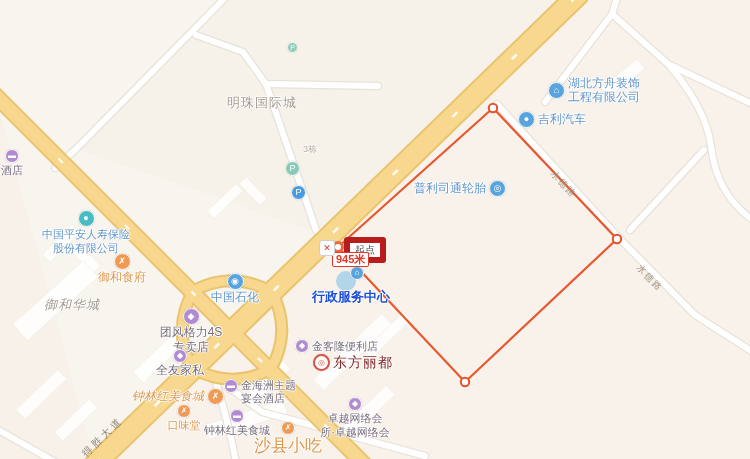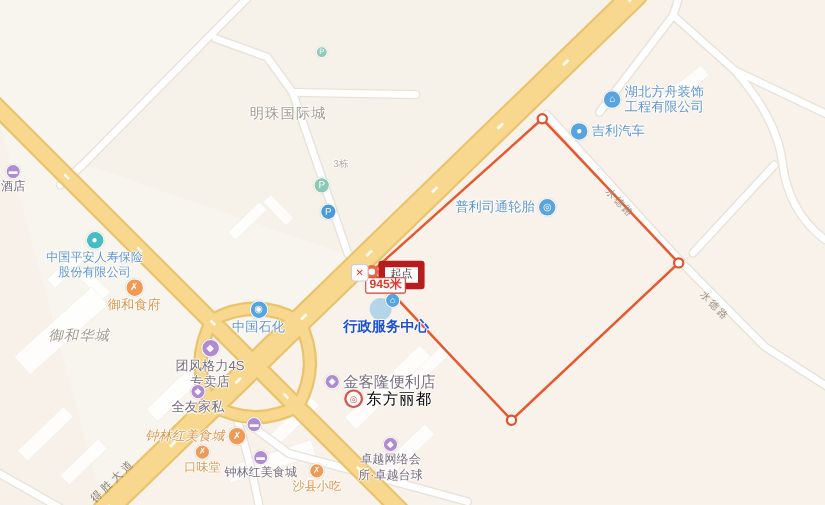--- a/index.html
+++ b/index.html
@@ -13,21 +13,21 @@
          border:1.5px solid #fff;box-sizing:border-box;box-shadow:0 0 1px rgba(0,0,0,.25);
          width:17px;height:17px;font-size:9px;line-height:1;flex:0 0 auto;}
   .picon.small{width:14px;height:14px;font-size:8px;}
   .plabel{font-size:12px;line-height:1.15;white-space:nowrap;text-align:center;
           text-shadow:1px 0 0 #fff,-1px 0 0 #fff,0 1px 0 #fff,0 -1px 0 #fff;}
   .c-blue{background:#57a4de;} .t-blue{color:#6096cc;}
   .c-teal{background:#47bcc3;} .c-teal2{background:#7fc4b2;}
   .c-purple{background:#b18bd0;} .t-purple{color:#776d7e;}
   .c-orange{background:#ef9a55;} .t-orange{color:#de964d;text-align:center;}
   .c-red{background:#fff;border:2px solid #d95548;color:#d95548;font-size:8px;}
-  .t-gray{color:#000000;}
+  .t-gray{color:#7f1d1d;}
   .area{position:absolute;color:#a29b90;font-size:13px;letter-spacing:1px;white-space:nowrap;z-index:4;
         text-shadow:1px 0 0 #fff,-1px 0 0 #fff,0 1px 0 #fff,0 -1px 0 #fff;}
   .roadlabel{position:absolute;color:#8a8172;font-size:10px;letter-spacing:3px;white-space:nowrap;
              transform-origin:left center;z-index:4;}
   .bubble{position:absolute;background:#fff;border:6px solid #b91c1c;border-radius:3px;
           font-size:10px;color:#444;padding:1px 5px;line-height:12px;z-index:9;white-space:nowrap;}
   .distbox{position:absolute;background:#fff;border:1.5px solid #e0392c;border-radius:2px;
            font-size:11px;font-weight:bold;color:#e0392c;padding:0 3px;line-height:13px;z-index:9;white-space:nowrap;}
   .closebtn{position:absolute;width:14px;height:14px;background:#fff;border:1px solid #cfcfcf;border-radius:3px;
             color:#e0392c;font-size:9px;font-weight:bold;display:flex;align-items:center;justify-content:center;
@@ -185,51 +185,55 @@
     <span class="plabel t-purple">全友家私</span>
   </div>
 
   <div class="poi-row" style="left:132px;top:388px;font-style:italic;">
     <span class="plabel t-orange">钟林红美食城</span>
     <span class="picon c-orange">✗</span>
   </div>
 
   <div class="poi-row" style="left:224px;top:379px;align-items:flex-start;">
     <span class="picon c-purple small">▬</span>
+    <span class="plabel t-purple" style="font-size:11px;text-align:left;">
+      <span style="display:block;">金海洲主题</span>
+      <span style="display:block;">宴会酒店</span>
+    </span>
   </div>
 
   <div class="poi-col" style="left:158px;top:404px;width:52px;">
     <span class="picon c-orange small">✗</span>
     <span class="plabel t-orange" style="font-size:11px;">口味堂</span>
   </div>
 
   <div class="poi-col" style="left:198px;top:409px;width:78px;">
     <span class="picon c-purple small">▬</span>
     <span class="plabel t-purple" style="font-size:11px;">钟林红美食城</span>
   </div>
 
   <div class="poi-col" style="left:260px;top:421px;width:56px;">
     <span class="picon c-orange small">✗</span>
-    <span class="plabel t-orange" style="font-size:11px;">沙县小吃</span>
+    <span class="plabel t-orange" style="font-size:17px;">沙县小吃</span>
   </div>
 
   <div class="poi-row" style="left:295px;top:339px;">
     <span class="picon c-purple small">◆</span>
-    <span class="plabel t-purple" style="font-size:14px;text-align:right;">金客隆便利店</span>
+    <span class="plabel t-purple" style="font-size:11px;text-align:right;">金客隆便利店</span>
   </div>
 
   <div class="poi-row" style="left:313px;top:354px;">
     <span class="picon c-red">◎</span>
     <span class="plabel t-gray" style="font-size:14px;letter-spacing:1px;">东方丽都</span>
   </div>
 
   <div class="poi-col" style="left:320px;top:397px;width:70px;">
     <span class="picon c-purple small">◆</span>
     <span class="plabel t-purple" style="font-size:11px;">卓越网络会</span>
-    <span class="plabel t-purple" style="font-size:11px;">所·卓越台球</span>
+    <span class="plabel t-purple" style="font-size:11px;">所·卓越网络会</span>
   </div>
 
   <span class="picon c-teal2" style="position:absolute;left:285px;top:161px;width:15px;height:15px;font-size:9px;z-index:5;opacity:.9;">P</span>
   <span class="picon" style="position:absolute;left:291px;top:185px;width:15px;height:15px;font-size:9px;z-index:5;background:#4b9bdc;">P</span>
   <span class="picon c-teal2" style="position:absolute;left:287px;top:42px;width:11px;height:11px;font-size:7px;z-index:5;opacity:.85;">P</span>
 
   <div class="closebtn" style="left:319px;top:240px;">✕</div>
   <div class="startdot" style="left:332px;top:241px;"></div>
   <div class="bubble" style="left:344px;top:237px;">起点</div>
   <div class="distbox" style="left:332px;top:252px;text-align:center;">945米</div>

